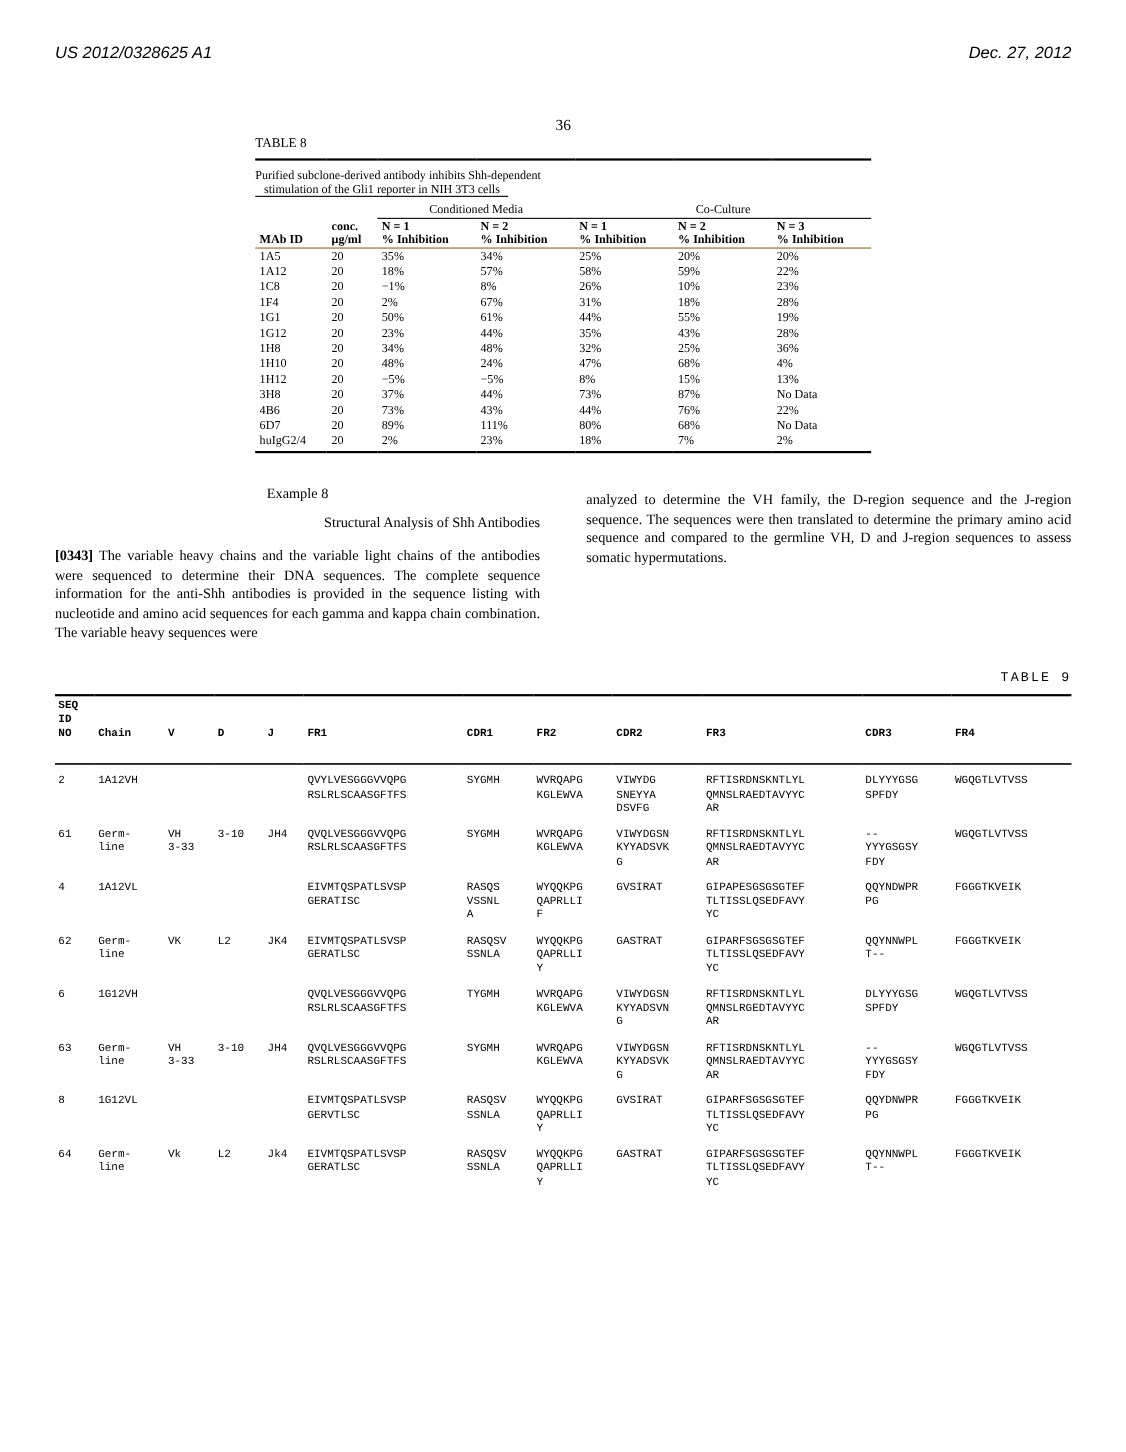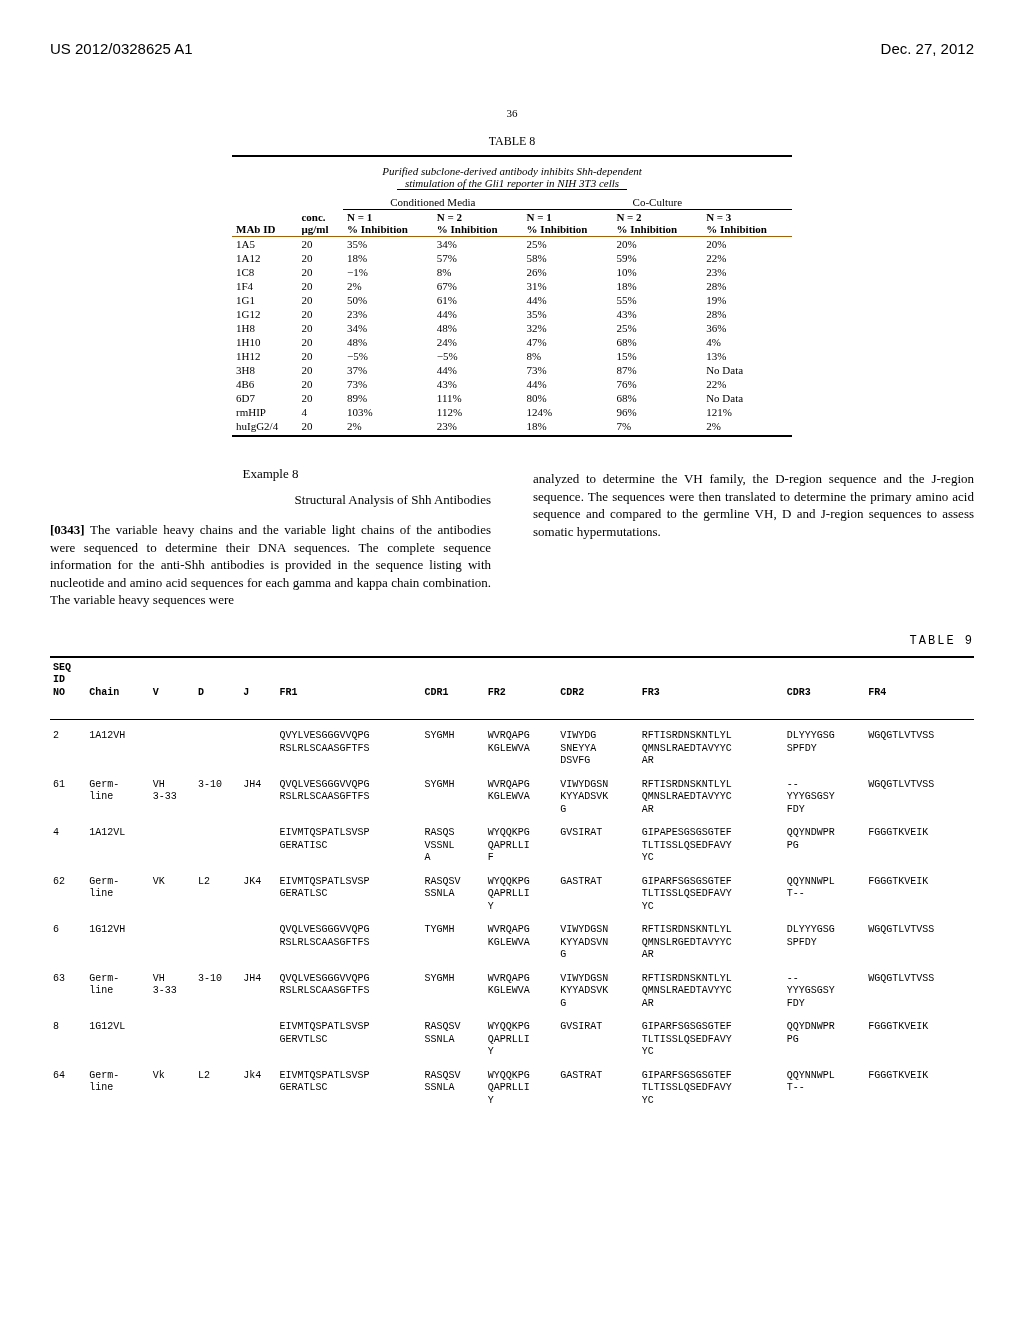--- a/index.html
+++ b/index.html
@@ -8,56 +8,55 @@
     color: #000;
     background: #fff;
     margin: 0;
     padding: 40px 50px;
     width: 924px;
   }
   .header {
     display: flex;
     justify-content: space-between;
     margin-bottom: 50px;
+    font-style: italic;
   }
   .header-left, .header-right {
     font-size: 15px;
     font-family: Arial, sans-serif;
   }
   .page-number {
     text-align: center;
-    font-size: 11px;
-    margin-bottom: 15px;
+    font-size: 14px;
   }
   .table8-container {
     width: 560px;
     margin: 0 auto 20px auto;
   }
   .table-label {
-    text-align: center;
+    text-align: left;
     font-size: 12px;
     margin-bottom: 6px;
   }
   .table8 {
     border-collapse: collapse;
     width: 100%;
     font-size: 11px;
   }
   .table8 th, .table8 td {
     padding: 1px 4px;
     text-align: left;
     vertical-align: bottom;
   }
   .table8 .toprule td { border-top: 2px solid #000; }
   .table8 .midrule td, .table8 .midrule th { border-bottom: 1px solid #a16207; }
   .table8 .botrule td { border-bottom: 2px solid #000; }
   .table8 .caption {
-    text-align: center;
+    text-align: left;
     padding: 6px 0;
-    font-style: italic;
   }
   .table8 .grouphdr {
     text-align: center;
     border-bottom: 1px solid #000;
   }
   .two-col {
     display: flex;
     gap: 42px;
     margin-top: 18px;
   }
@@ -246,29 +245,20 @@
           <td>22%</td>
         </tr>
         <tr>
           <td>6D7</td>
           <td>20</td>
           <td>89%</td>
           <td>111%</td>
           <td>80%</td>
           <td>68%</td>
           <td>No Data</td>
-        </tr>
-        <tr>
-          <td>rmHIP</td>
-          <td>4</td>
-          <td>103%</td>
-          <td>112%</td>
-          <td>124%</td>
-          <td>96%</td>
-          <td>121%</td>
         </tr>
         <tr>
           <td>huIgG2/4</td>
           <td>20</td>
           <td>2%</td>
           <td>23%</td>
           <td>18%</td>
           <td>7%</td>
           <td>2%</td>
         </tr>

